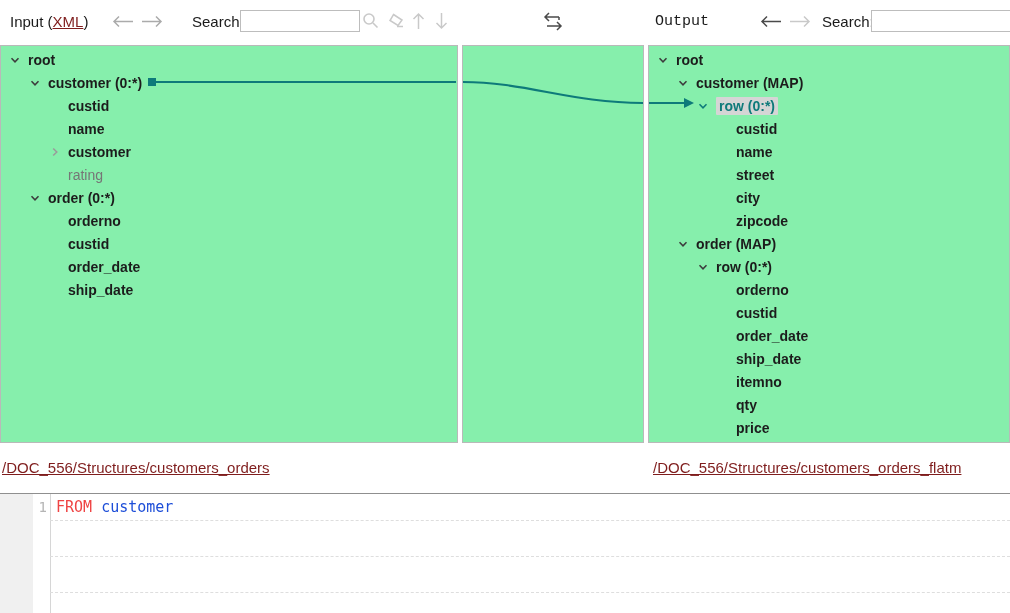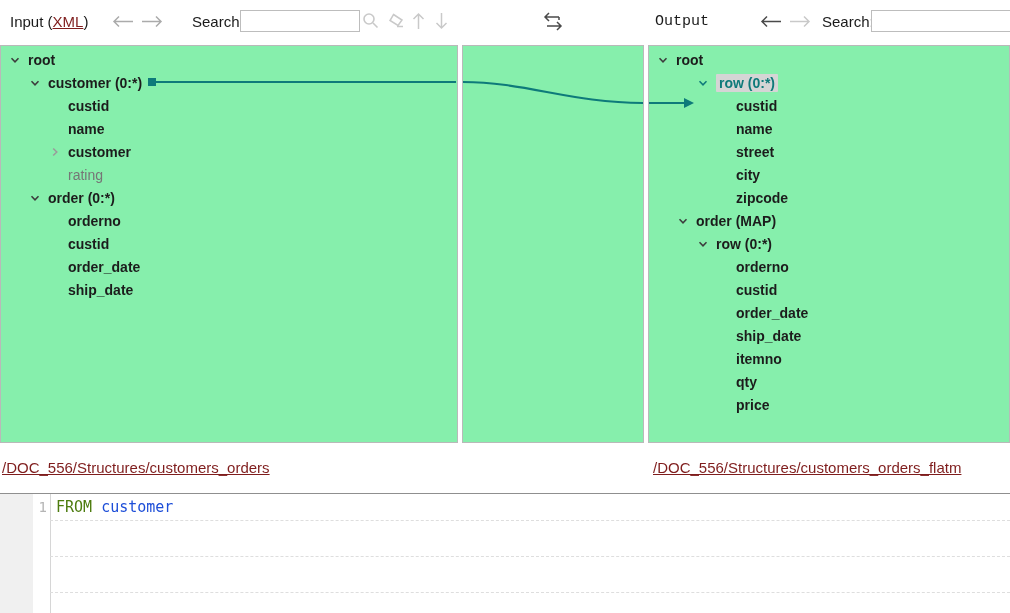--- a/index.html
+++ b/index.html
@@ -38,21 +38,21 @@
   .path-link{position:absolute;font-size:15px;}
 
   
   #divider{position:absolute;left:0;top:493px;width:1010px;border-top:1px solid #8f8f8f;}
   #editor{position:absolute;left:0;top:494px;width:1010px;height:119px;background:#fff;font-family:"DejaVu Sans Mono","Liberation Mono",monospace;}
   #editor-gutter{position:absolute;left:0;top:0;width:33px;height:119px;background:#f0f0f0;}
   #editor-numcol{position:absolute;left:33px;top:0;width:15px;height:119px;background:#fff;}
   #editor-vline{position:absolute;left:50px;top:0;width:0;height:119px;border-left:1px solid #d6d6d6;}
   #line-number{position:absolute;left:33px;top:5px;width:14px;text-align:right;font-size:14px;color:#b5b5b5;}
   #code-line{position:absolute;left:56px;top:4px;font-size:15px;white-space:pre;}
-  .tok-keyword{color:#4d7c0f;}
+  .tok-keyword{color:#ef4444;}
   .tok-identifier{color:#1d4ed8;}
   .tok-plain{color:#1c1c1c;}
   .ruled{position:absolute;left:50px;right:0;border-bottom:1px dashed #dedede;height:0;}
 </style>
 </head>
 <body>
 
 <div id="app">
 
   <div class="hdr-text" style="left:10px;top:13px;"><span>Input (</span><a class="link">XML</a><span>)</span></div>
@@ -186,20 +186,28 @@
 
   <div class="panel" id="panel-output">
     <div class="tree">
         <div class="trow" style="padding-left: 8px;">
           <span class="chev expanded">
             <svg width="12" height="12" viewBox="0 0 12 12">
               <path d="M2.5 4.2 L6 7.8 L9.5 4.2" fill="none" stroke="currentColor" stroke-width="1.5"></path>
             </svg>
           </span>
           <span class="tlabel">root</span>
+        </div>
+        <div class="trow" style="padding-left: 28px;">
+          <span class="chev expanded">
+            <svg width="12" height="12" viewBox="0 0 12 12">
+              <path d="M2.5 4.2 L6 7.8 L9.5 4.2" fill="none" stroke="currentColor" stroke-width="1.5"></path>
+            </svg>
+          </span>
+          <span class="tlabel">customer (MAP)</span>
         </div>
         <div class="trow" style="padding-left: 48px;">
           <span class="chev expanded teal">
             <svg width="12" height="12" viewBox="0 0 12 12">
               <path d="M2.5 4.2 L6 7.8 L9.5 4.2" fill="none" stroke="currentColor" stroke-width="1.5"></path>
             </svg>
           </span>
           <span class="tlabel hl">row (0:*)</span>
         </div>
         <div class="trow" style="padding-left: 68px;">

